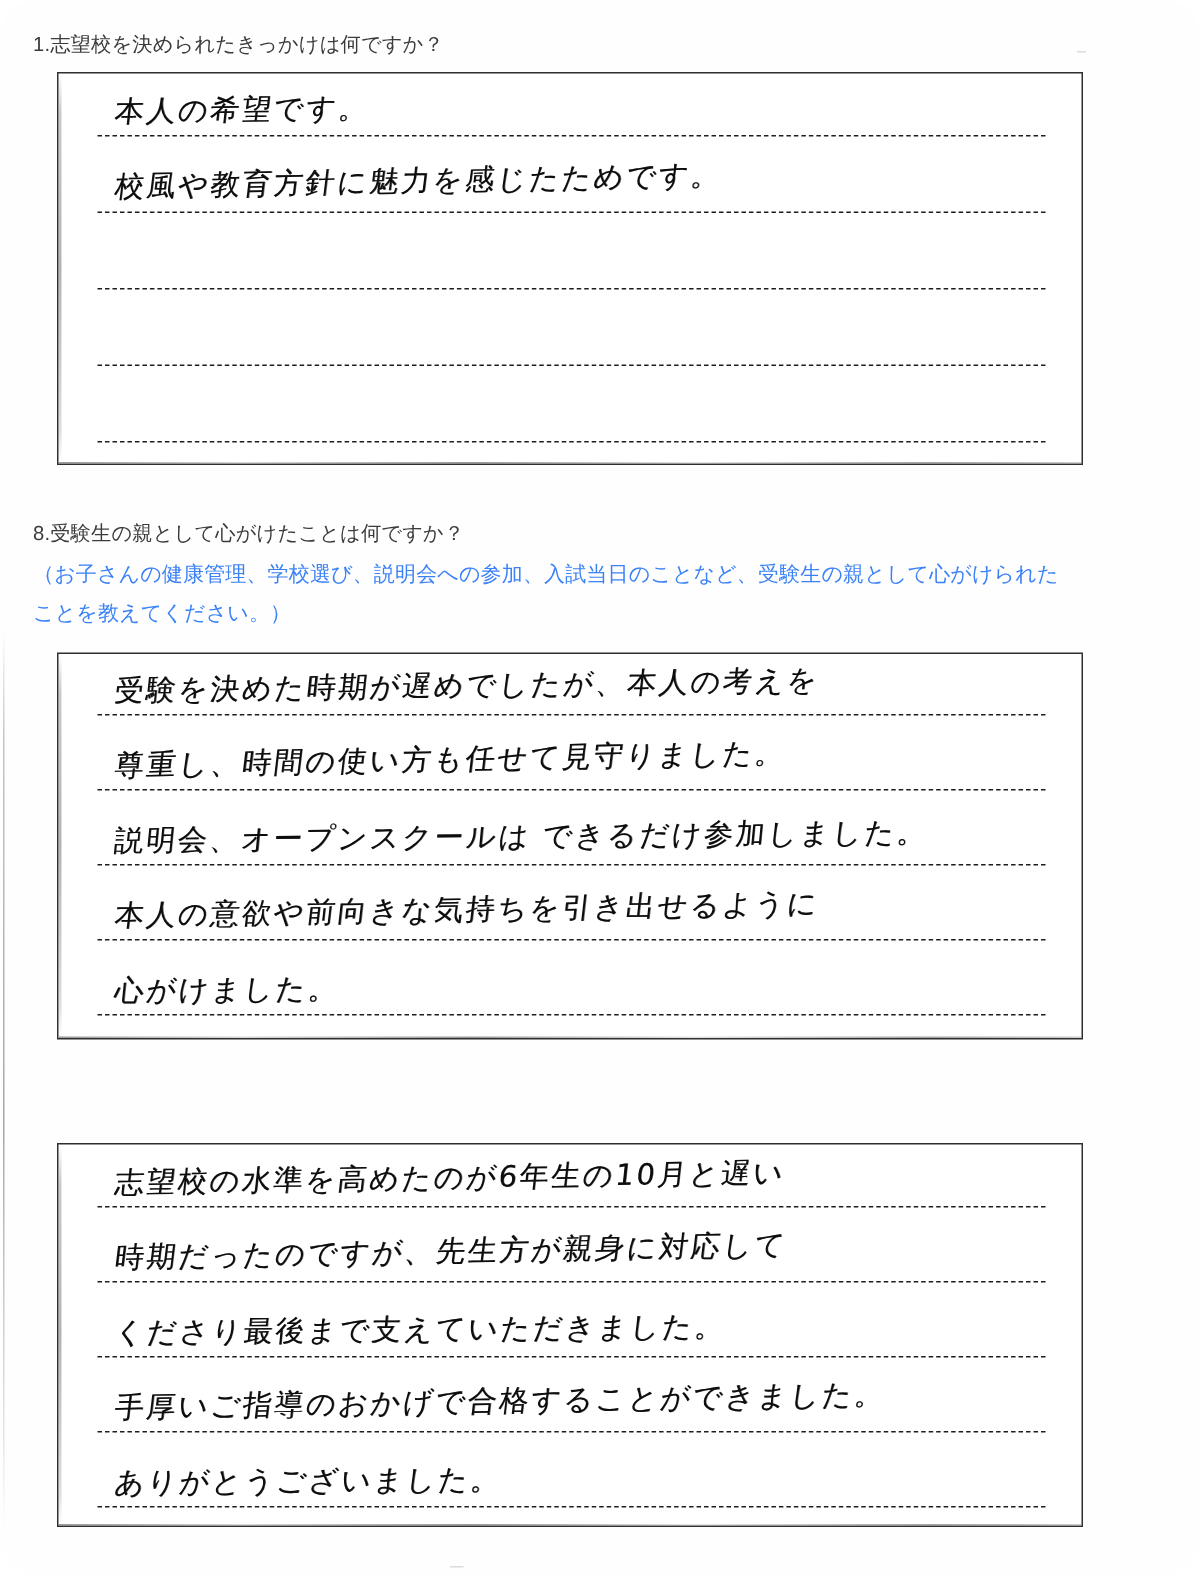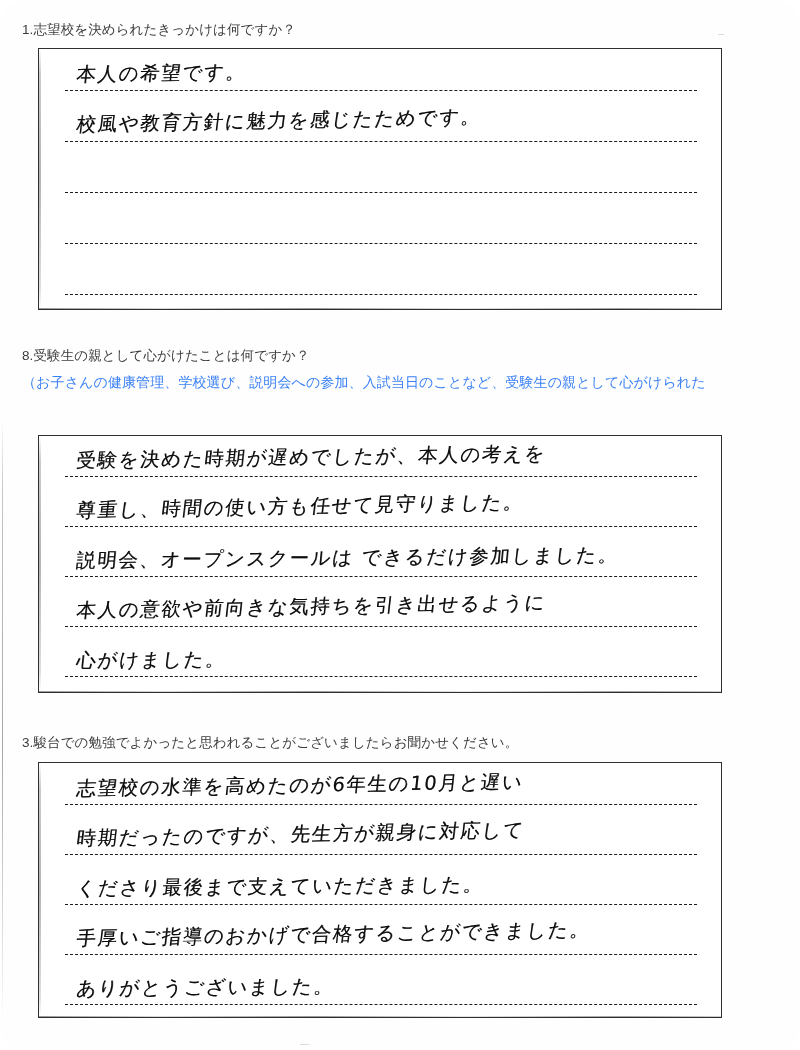--- a/index.html
+++ b/index.html
@@ -158,40 +158,38 @@
     <div class="written w1" style="top:12px;">本人の希望です。</div>
     <div class="written w2" style="top:62px;">校風や教育方針に魅力を感じたためです。</div>
     <div class="written w3" style="top:113px;"></div>
     <div class="written w4" style="top:164px;"></div>
     <div class="written w5" style="top:215px;"></div>
   </div>
 
   <div class="qblock" style="top:343px;">
     <div class="qline">8.受験生の親として心がけたことは何ですか？</div>
     <div class="qline sub">（お子さんの健康管理、学校選び、説明会への参加、入試当日のことなど、受験生の親として心がけられた</div>
+    <div class="qline sub">ことを教えてください。）</div>
   </div>
 
   <div class="answer-box" style="top:435px; height:258px;">
     <div class="lines">
       <div class="rule" style="top:40px;"></div>
       <div class="rule" style="top:90px;"></div>
       <div class="rule" style="top:140px;"></div>
       <div class="rule" style="top:190px;"></div>
       <div class="rule" style="top:240px;"></div>
     </div>
     <div class="written w1" style="top:11px;">受験を決めた時期が遅めでしたが、本人の考えを</div>
     <div class="written w2" style="top:61px;">尊重し、時間の使い方も任せて見守りました。</div>
     <div class="written w3" style="top:111px;">説明会、オープンスクールは できるだけ参加しました。</div>
     <div class="written w4" style="top:161px;">本人の意欲や前向きな気持ちを引き出せるように</div>
     <div class="written w5" style="top:211px;">心がけました。</div>
   </div>
 
-  <div class="qblock" style="top:730px;">
-    <div class="qline">3.駿台での勉強でよかったと思われることがございましたらお聞かせください。</div>
-  </div>
 
   <div class="answer-box" style="top:762px; height:256px;">
     <div class="lines">
       <div class="rule" style="top:41px;"></div>
       <div class="rule" style="top:91px;"></div>
       <div class="rule" style="top:141px;"></div>
       <div class="rule" style="top:191px;"></div>
       <div class="rule" style="top:241px;"></div>
     </div>
     <div class="written w1" style="top:12px;">志望校の水準を高めたのが6年生の10月と遅い</div>

